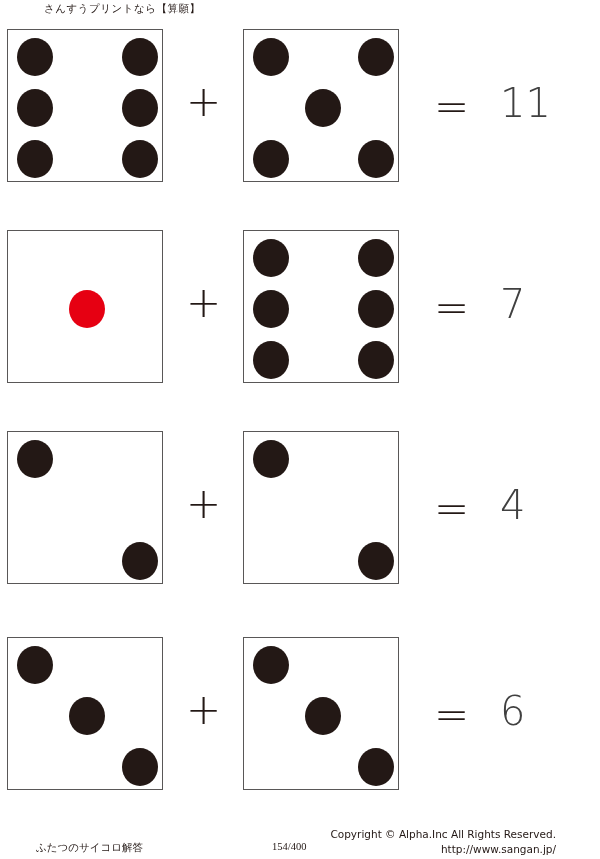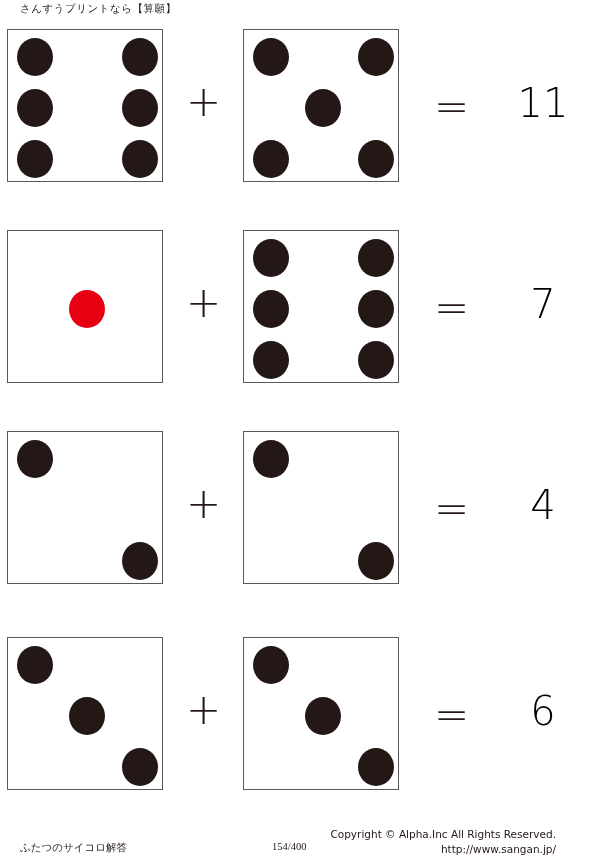--- a/index.html
+++ b/index.html
@@ -1,28 +1,28 @@
 <!DOCTYPE html>
 <html><head>
 <meta charset="utf-8">
 <style>
   html, body { margin: 0; padding: 0; background: #ffffff; }
   body { width: 600px; height: 859px; position: relative; overflow: hidden; font-family: "DejaVu Sans", sans-serif; color: #231815; }
-  .header { position: absolute; left: 20px; top: 2px; font-size: 10.5px; color: #231815; letter-spacing: 0.5px; }
+  .header { position: absolute; left: 44px; top: 2px; font-size: 10.5px; color: #231815; letter-spacing: 0.5px; }
   .row { position: absolute; left: 0; width: 600px; height: 156px; }
   .die { position: absolute; top: 0; width: 156px; height: 153px; border: 1.5px solid #595757; box-sizing: border-box; background: #fff; }
   .die.a { left: 7px; }
   .die.b { left: 243px; }
   .pip { position: absolute; width: 36px; height: 38px; border-radius: 50%; background: #231815; transform: translate(-50%, -50%); }
   .pip.red { background: #e60012; }
   .op { position: absolute; font-size: 42px; font-weight: 300; color: #231815; line-height: 1; }
   .plus { left: 186px; top: 52px; }
   .eq { left: 434px; top: 57px; }
-  .answer { position: absolute; left: 500px; width: 86px; text-align: center; top: 54px; font-size: 40px; color: #000000; line-height: 1; font-weight: 300; }
-  .footer-left { position: absolute; left: 20px; top: 841px; font-size: 10.5px; color: #231815; }
+  .answer { position: absolute; left: 500px; width: 86px; text-align: left; top: 54px; font-size: 40px; color: #404040; line-height: 1; font-weight: 300; }
+  .footer-left { position: absolute; left: 36px; top: 841px; font-size: 10.5px; color: #231815; }
   .footer-page { position: absolute; left: 272px; top: 841px; font-size: 10.5px; color: #231815; font-family: Liberation Serif, serif; }
   .footer-copy { position: absolute; right: 44px; top: 828px; font-size: 10.5px; color: #231815; text-align: left; }
   .footer-url { position: absolute; right: 44px; top: 843px; font-size: 10.5px; color: #231815; text-align: left; }
 </style>
 </head>
 <body>
 
 <div class="header">さんすうプリントなら【算願】</div>
 
 <div id="rows">

